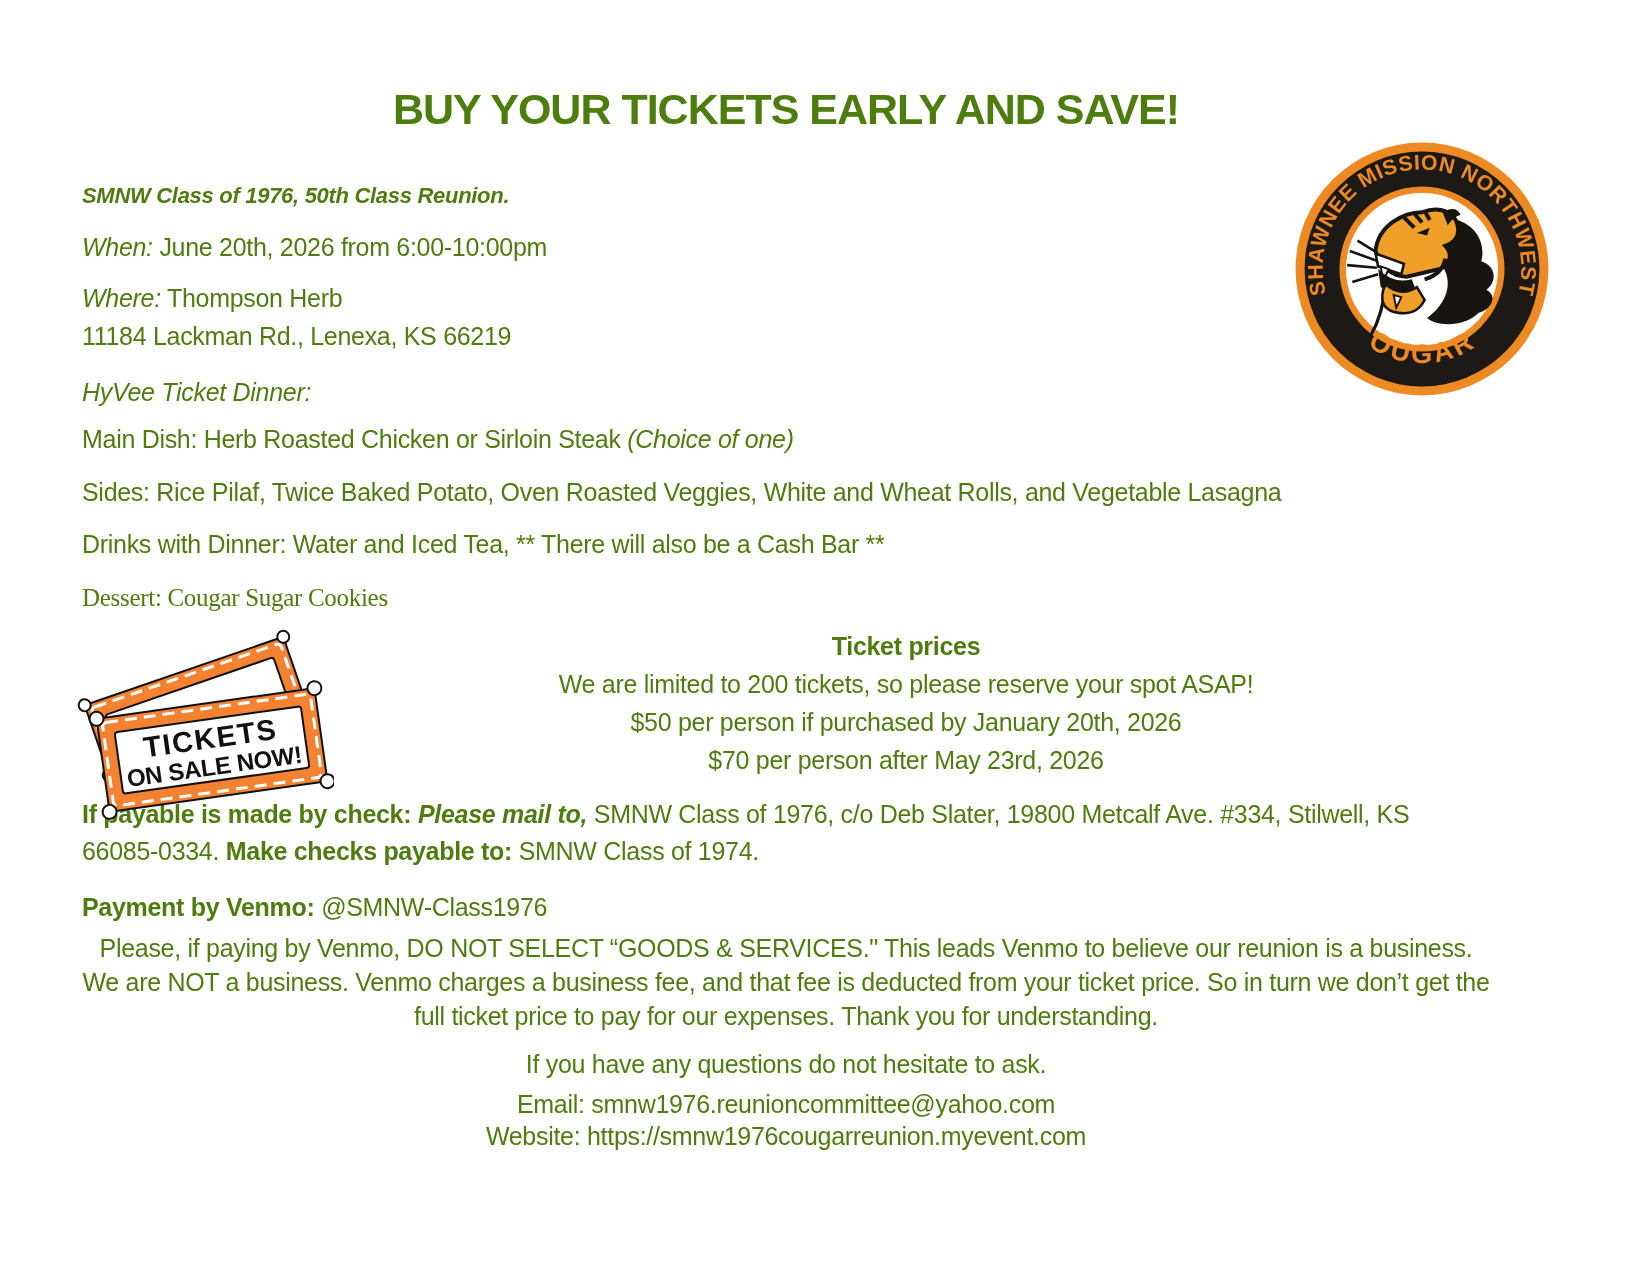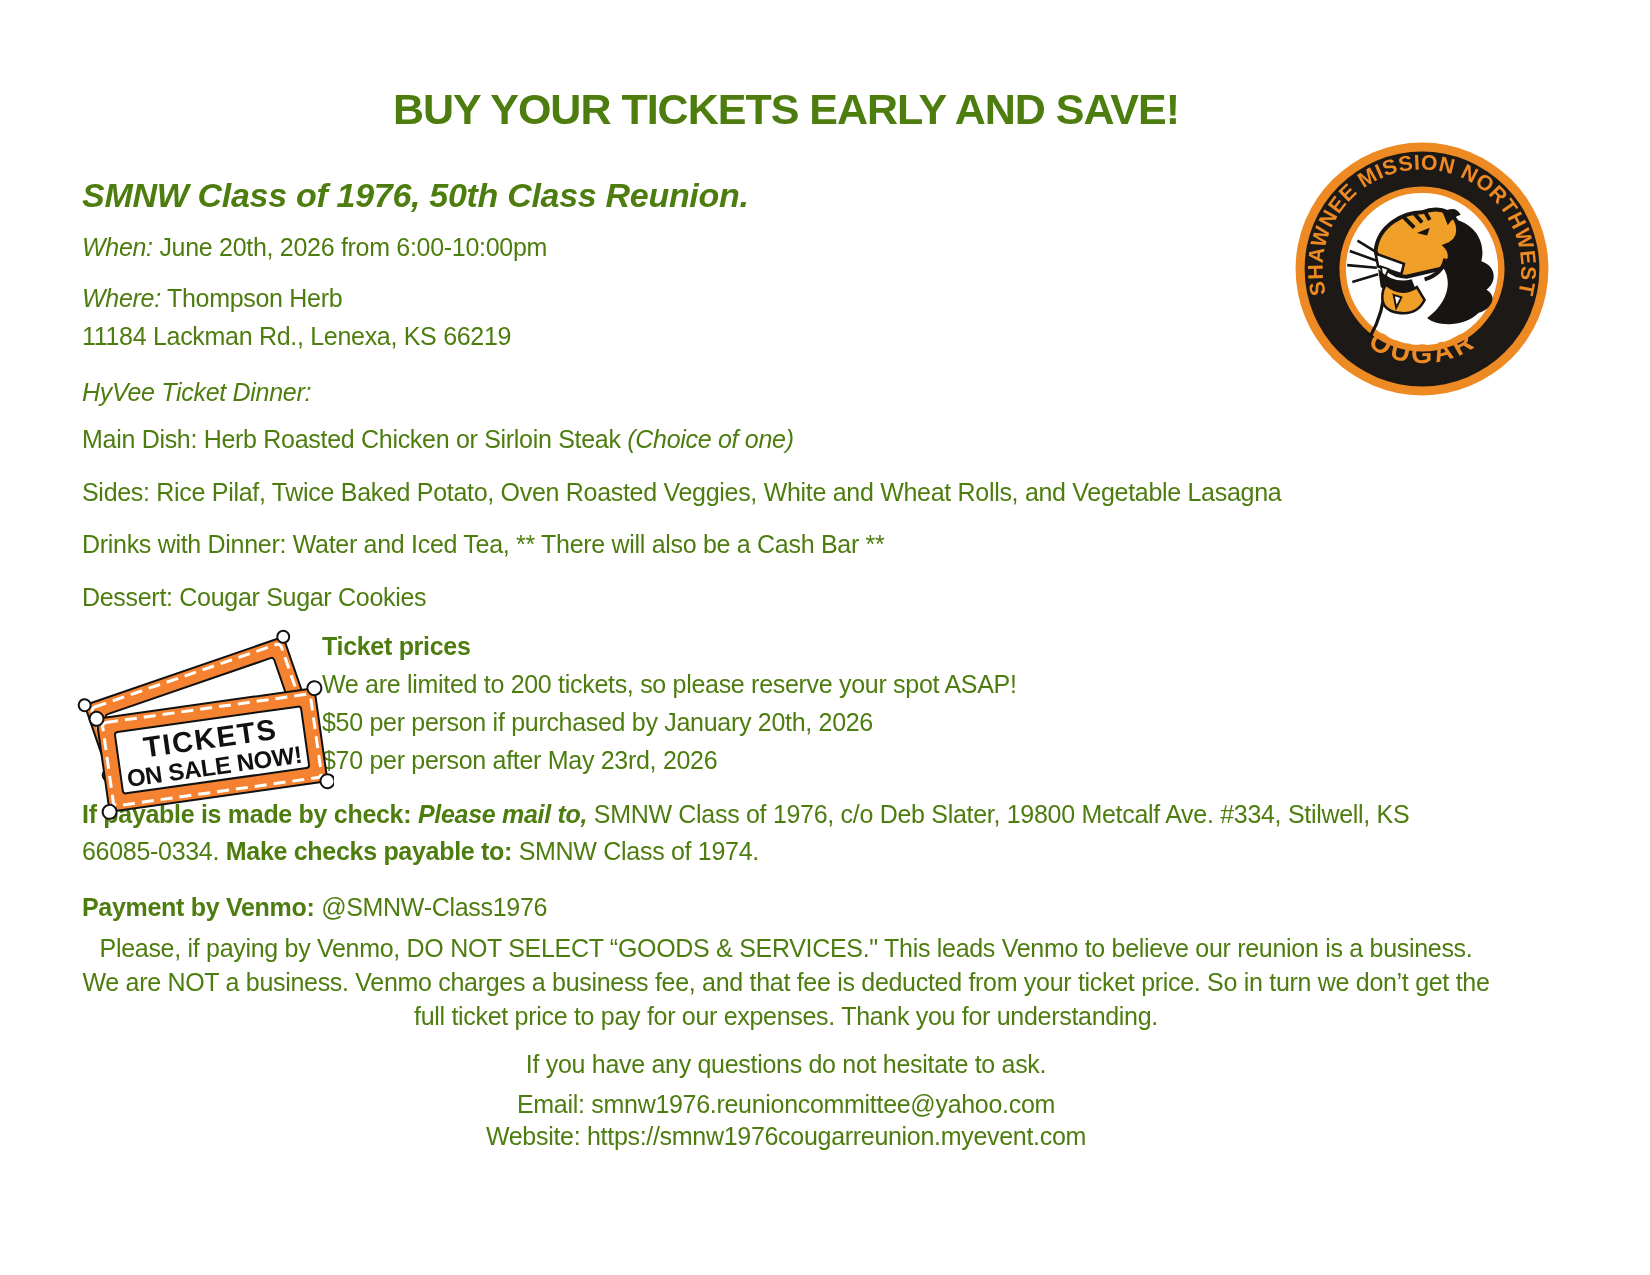--- a/index.html
+++ b/index.html
@@ -9,29 +9,29 @@
   }
   .content{margin:0 160px 0 82px;}
   h1.title{
     font-size:43px;line-height:46px;font-weight:bold;text-align:center;
     margin:0;padding-top:86px;letter-spacing:-1px;
   }
   p{font-size:25px;line-height:37px;margin:0;}
   .it{font-style:italic;}
   .b{font-weight:bold;}
   .bi{font-weight:bold;font-style:italic;}
-  .p-heading{margin-top:45px;font-weight:bold;font-style:italic;font-size:34px;}
+  .p-heading{margin-top:45px;font-weight:bold;font-style:italic;font-size:22px;}
   .p-when{margin-top:15px;}
   .p-where{margin-top:13px;line-height:38px;}
   .p-hyvee{margin-top:19px;font-style:italic;}
   .p-main{margin-top:10px;}
   .p-sides{margin-top:16px;}
   .p-drinks{margin-top:15px;}
-  .p-dessert{margin-top:16px;}
-  .prices{margin-top:11px;margin-left:240px;text-align:left;font-size:25px;line-height:38px;}
+  .p-dessert{margin-top:16px;font-family:Liberation Serif, serif;}
+  .prices{margin-top:11px;margin-left:240px;text-align:center;font-size:25px;line-height:38px;}
   .prices .ph{font-weight:bold;}
   .p-check{margin-top:17px;}
   .p-venmo{margin-top:19px;}
   .p-venmonote{margin-top:5px;text-align:center;line-height:34px;}
   .p-questions{margin-top:13px;text-align:center;}
   .p-contact{margin-top:5px;text-align:center;line-height:32px;}
   .logo-art{position:absolute;left:1293px;top:140px;width:258px;height:258px;}
   .tickets-art{position:absolute;left:76px;top:626px;width:258px;height:198px;}
 </style>
 </head>

